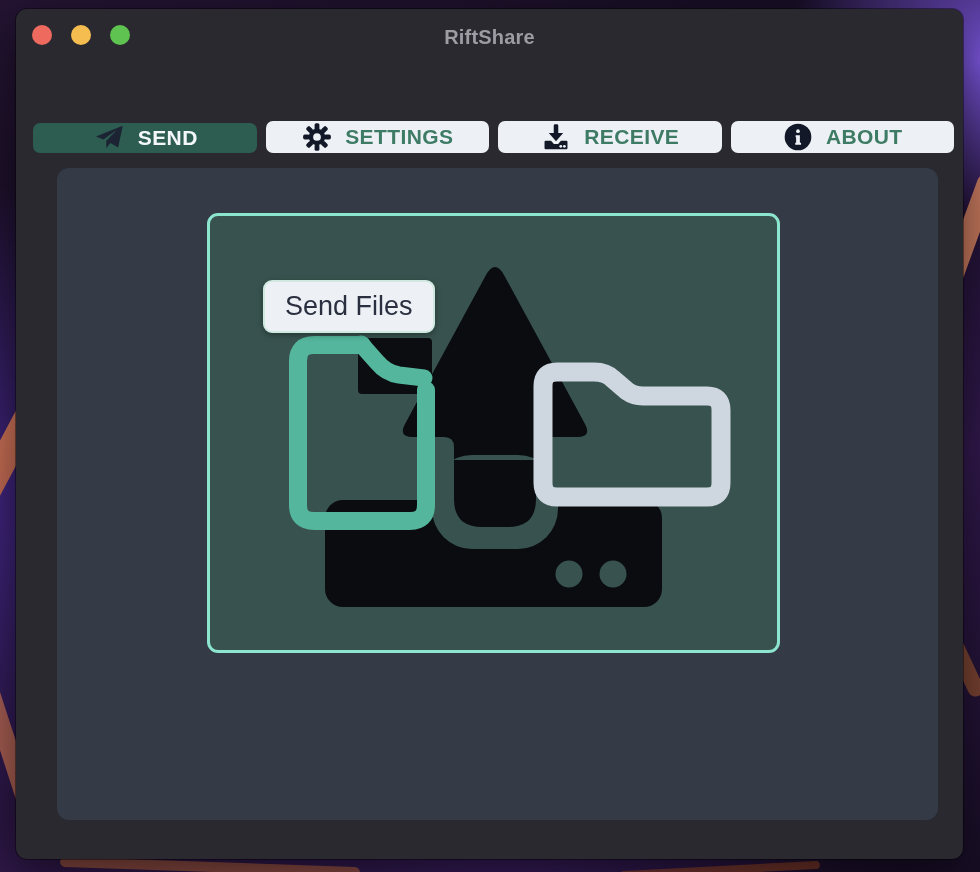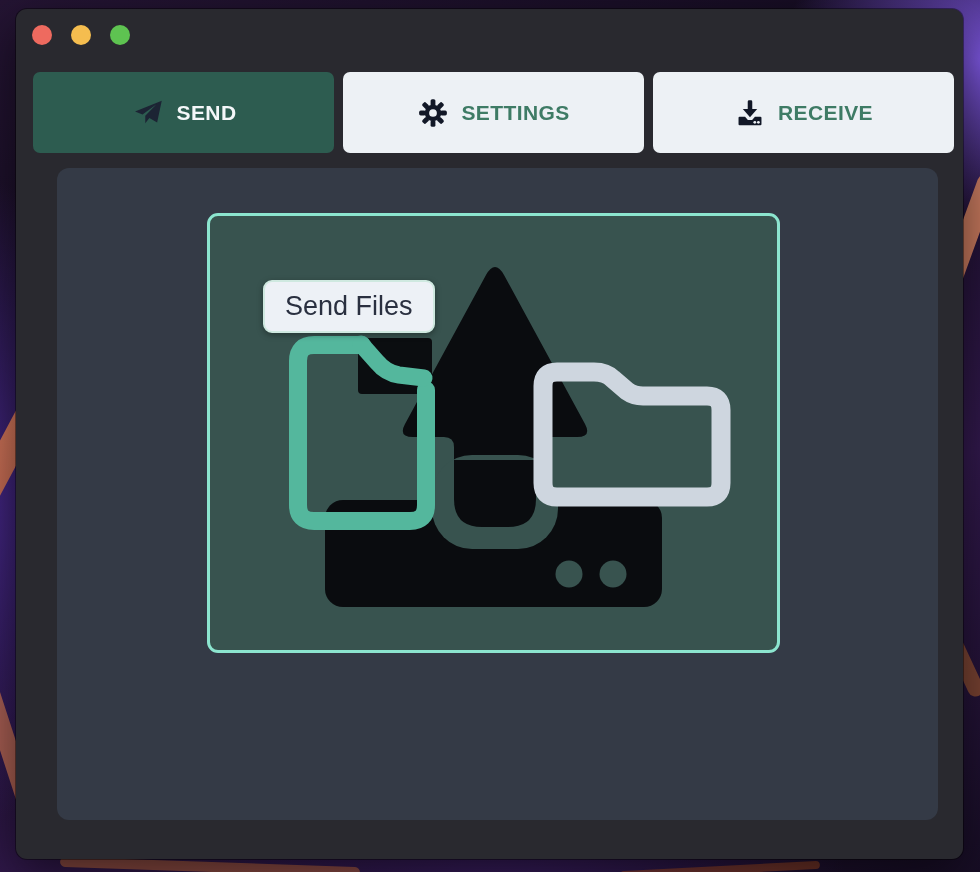--- a/index.html
+++ b/index.html
@@ -30,21 +30,21 @@
   }
   .titlebar { position:absolute; left:0; top:0; width:100%; height:56px; display:flex; align-items:center; }
   .traffic { position:absolute; left:16px; top:16px; display:flex; gap:19px; }
   .light { width:20px; height:20px; border-radius:50%; }
   .light.red { background:#ee6a5f; }
   .light.yellow { background:#f5bd4f; }
   .light.green { background:#5ec351; }
   .win-title { width:100%; text-align:center; font-size:20px; font-weight:bold; color:#9d9ba3; letter-spacing:.2px; }
 
   
-  .tabbar { position:absolute; left:17px; top:63px; width:921px; height:81px; display:flex; gap:9px; }
+  .tabbar { position:absolute; left:17px; top:63px; width:921px; height:81px; display:flex; gap:9px;align-items:flex-end; }
   .tab {
     flex:1 1 0; border-radius:7px; display:flex; align-items:center; justify-content:center;
     gap:12px; background:#edf1f5; cursor:default;
   }
   .tab .label { font-size:21px; font-weight:800; letter-spacing:.4px; color:#3e7b65; }
   .tab.active { background:#2d5c50; }
   .tab.active .label { color:#f4f7f9; }
   .tab svg { display:block; }
 
   
@@ -77,20 +77,21 @@
 </div>
 
 <div class="window">
 
   <div class="titlebar">
     <div class="traffic">
       <div class="light red"></div>
       <div class="light yellow"></div>
       <div class="light green"></div>
     </div>
+    <div class="win-title">RiftShare</div>
   </div>
 
   <div class="tabbar">
 
     <div class="tab active">
       <svg width="34" height="30" viewBox="0 0 24 24">
         <path d="M23,2.2 L1.6,10.8 L7.6,13.1 L18.6,5.2 L9.8,14.1 L9.8,20.2 L13.1,16 L19.3,19.6 Z" fill="#1c2434"></path>
       </svg>
       <span class="label">SEND</span>
     </div>
@@ -121,20 +122,28 @@
           <rect x="10.3" y="2.5" width="3.4" height="7" rx="1"></rect>
           <path d="M6.6,9 L17.4,9 L12,15.2 Z"></path>
           <path d="M4.2,14.8 L8.3,14.8 L10.4,17.2 L13.6,17.2 L15.7,14.8 L19.8,14.8 Q20.6,14.8 20.6,15.6 L20.6,20.4 Q20.6,21.2 19.8,21.2 L4.2,21.2 Q3.4,21.2 3.4,20.4 L3.4,15.6 Q3.4,14.8 4.2,14.8 Z"></path>
         </g>
         <circle cx="15.6" cy="19" r="1.05" fill="#edf1f5"></circle>
         <circle cx="18.3" cy="19" r="1.05" fill="#edf1f5"></circle>
       </svg>
       <span class="label">RECEIVE</span>
     </div>
 
+    <div class="tab">
+      <svg width="32" height="32" viewBox="0 0 24 24">
+        <circle cx="12" cy="12" r="10" fill="#121827"></circle>
+        <rect x="10.6" y="6.2" width="2.8" height="2.8" rx="1.4" fill="#edf1f5"></rect>
+        <path d="M10.2,10.6 L13.4,10.6 L13.4,15.9 Q13.4,16.4 13.9,16.4 L14.3,16.4 L14.3,17.9 L9.9,17.9 L9.9,16.4 L10.6,16.4 L10.6,12.1 L10.2,12.1 Z" fill="#edf1f5"></path>
+      </svg>
+      <span class="label">ABOUT</span>
+    </div>
 
   </div>
 
   <div class="panel">
     <div class="dropzone">
 
       <svg class="illustration" viewBox="207 213 573 440">
 
         <g>
           <path d="M 486,275 Q 495,259 504,275 L 585,424 Q 592,437 577,437 L 546,437 Q 536,437 536,447 L 536,499 Q 536,527 508,527 L 482,527 Q 454,527 454,499 L 454,447 Q 454,437 444,437 L 413,437 Q 398,437 405,424 Z" fill="#0a0c0f"></path>

